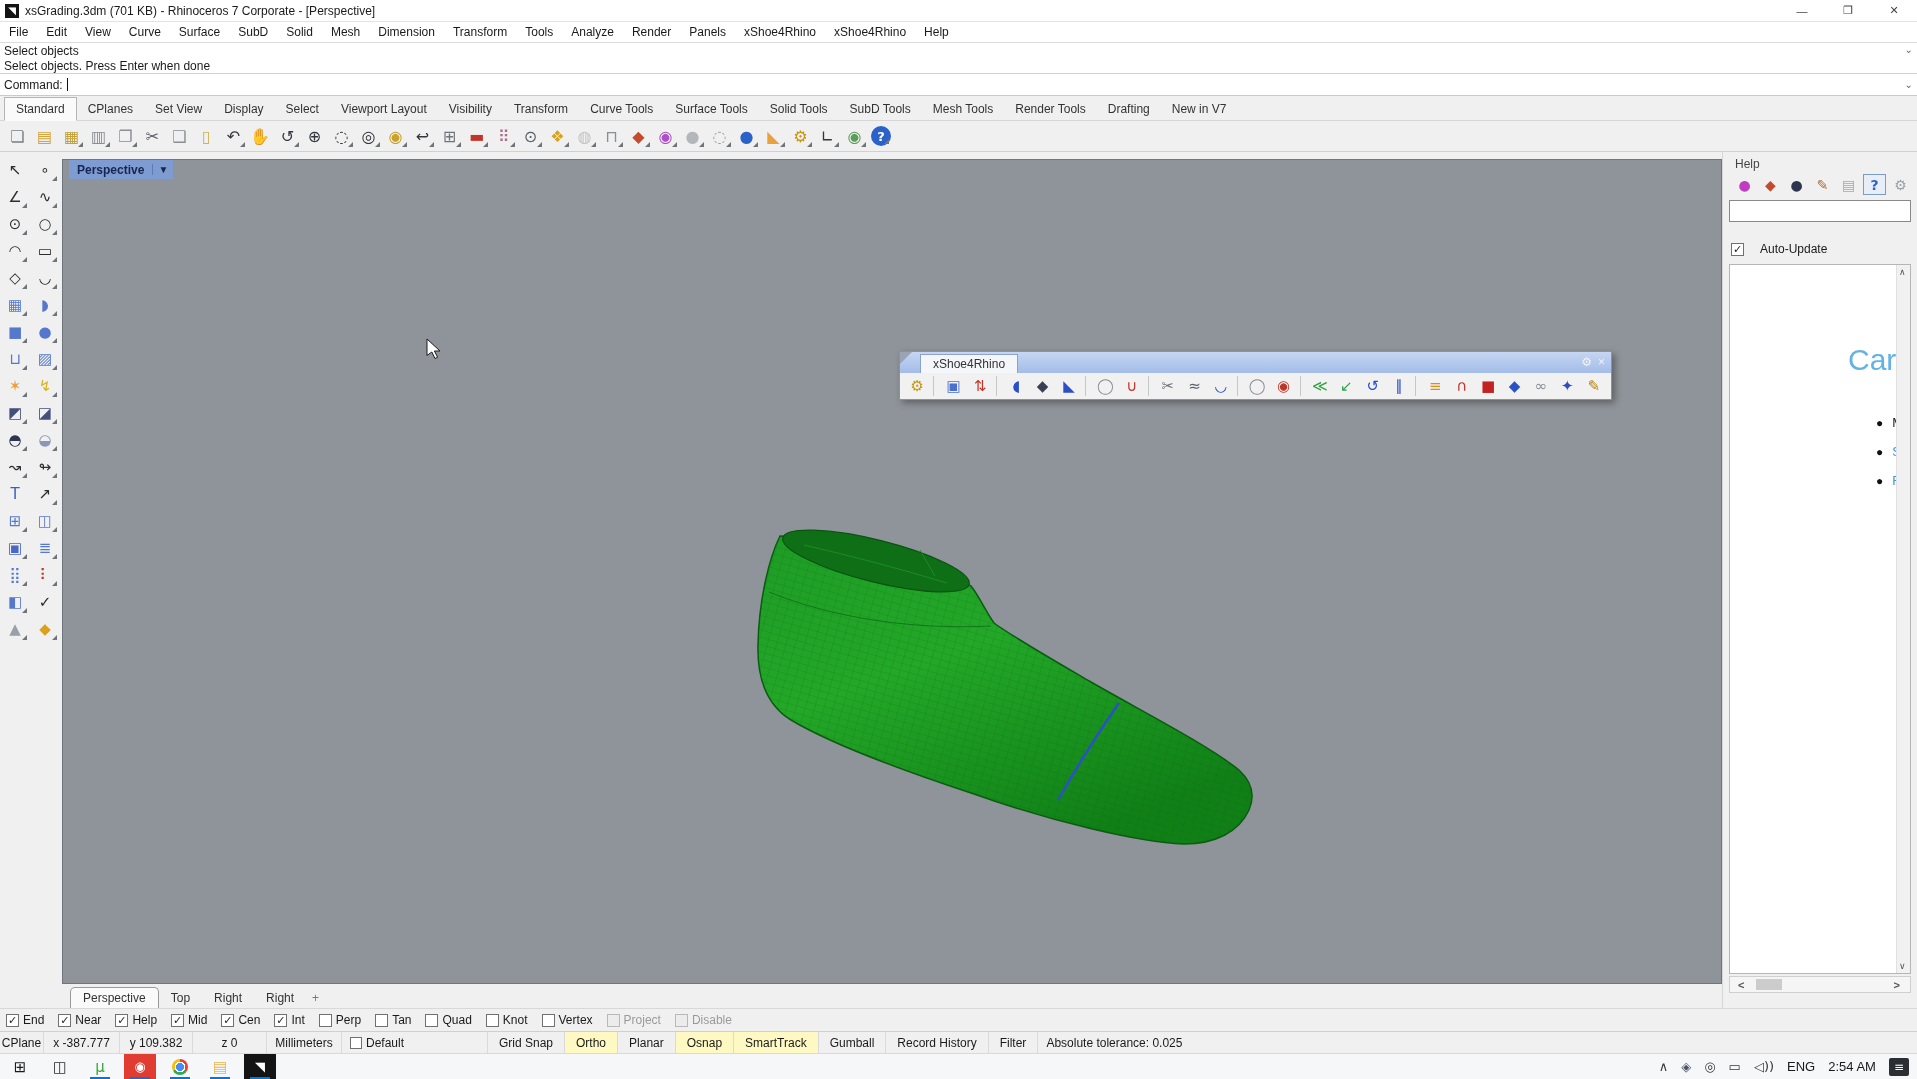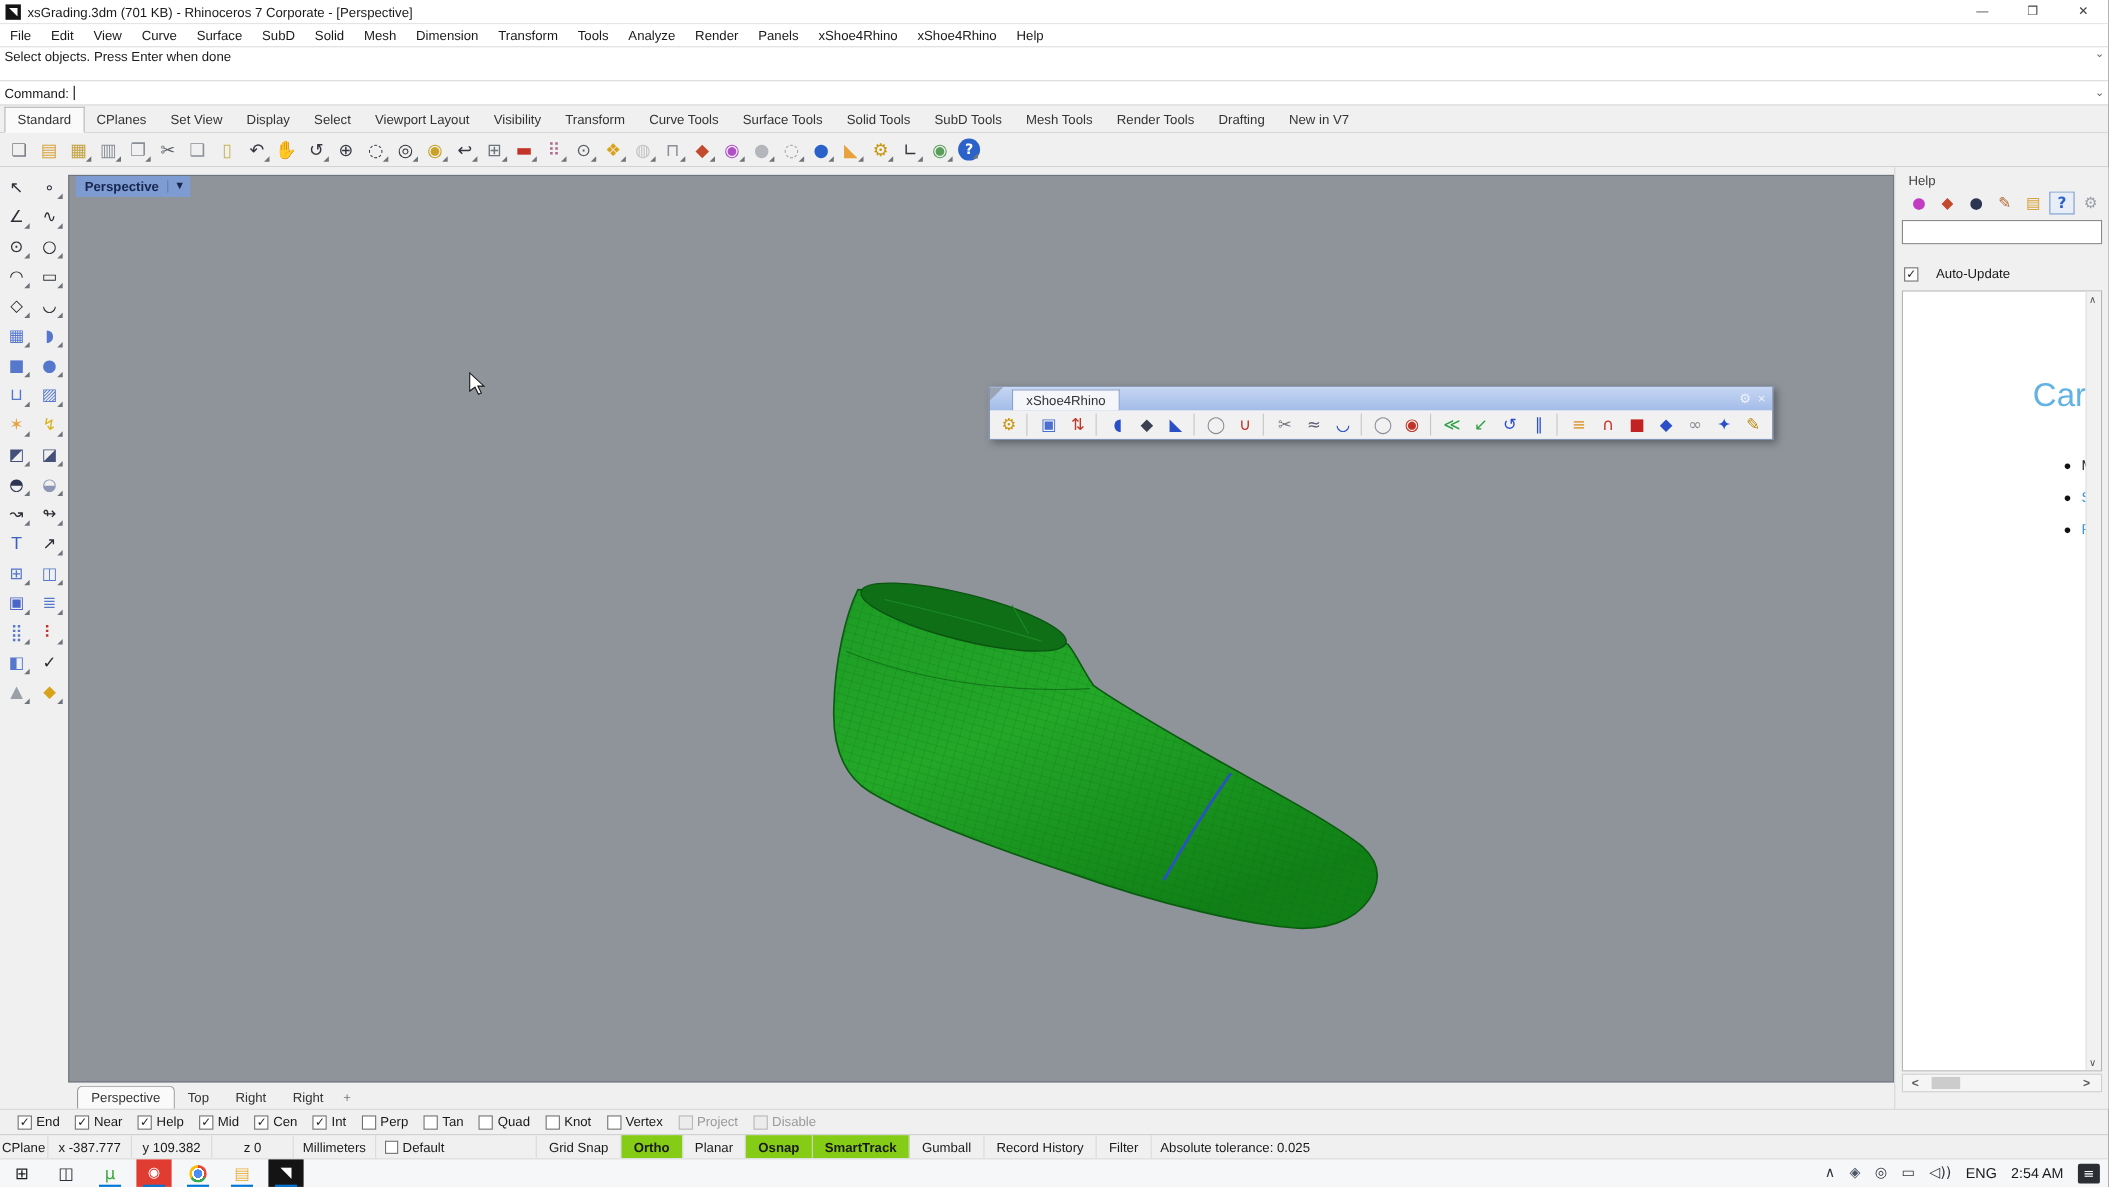--- a/index.html
+++ b/index.html
@@ -72,32 +72,32 @@
   .help-heading{position:absolute;left:118px;top:78px;font-size:30px;color:var(--help-heading);white-space:nowrap;}
   .help-bullets{position:absolute;left:146px;top:150px;list-style:none;margin:0;padding:0;}
   .hb{display:flex;align-items:center;gap:9px;margin-bottom:14px;font-size:13px;color:#222;white-space:nowrap;}
   .hb .dot{color:#111;font-size:12px;}
   .hb.link [data-item="label"]{color:var(--link-blue);}
   .help-hscroll{position:absolute;left:6px;top:824px;width:182px;height:17px;background:#f5f5f5;border:1px solid #cfcfcf;box-sizing:border-box;display:flex;align-items:center;}
   .help-hscroll .la{margin-left:8px;color:#555;font-size:11px;font-weight:bold;}
   .help-hscroll .thumb{width:26px;height:11px;background:#ccc;margin-left:12px;}
   .help-hscroll .ra{margin-left:auto;margin-right:10px;color:#555;font-size:11px;font-weight:bold;}
   
-  .osnapbar{left:0;top:1008px;width:1917px;height:23px;background:#f0f0f0;border-top:1px solid #d8d8d8;box-sizing:border-box;display:flex;align-items:center;gap:14px;padding-left:16px;}
+  .osnapbar{left:0;top:1008px;width:1917px;height:23px;background:#f0f0f0;border-top:1px solid #d8d8d8;box-sizing:border-box;display:flex;align-items:center;gap:14px;padding-left:6px;}
   .os-item{display:flex;align-items:center;gap:4px;}
   .os-item.checked .box::after{content:"✓";}
   .os-item.disabled .box{border-color:#b8b8b8;background:#ececec;}
   .os-item.disabled [data-item="label"]{color:#9a9a9a;}
   
   .statusbar{left:0;top:1031px;width:1917px;height:22px;background:#f0f0f0;border-top:1px solid #cfcfcf;box-sizing:border-box;display:flex;align-items:stretch;}
   .sb-cell{display:flex;align-items:center;justify-content:center;border-right:1px solid #dadada;padding:0 8px;box-sizing:border-box;white-space:nowrap;}
   .sb-cell.layer{width:146px;justify-content:flex-start;gap:4px;}
   .box.small{width:12px;height:12px;}
   .sb-pane{display:flex;align-items:center;justify-content:center;border-right:1px solid #dadada;padding:0 11px;white-space:nowrap;}
-  .sb-pane.bold{font-weight:bold;background:#84cc16;}
+  .sb-pane.bold{font-weight:normal;background:#fef9c3;}
   .sb-cell.tol{flex:1;justify-content:flex-start;border-right:none;}
   
   .taskbarbar{left:0;top:1053px;width:1917px;height:26px;background:#f6f7f8;border-top:1px solid #d9d9d9;box-sizing:border-box;display:flex;align-items:center;}
   .tb-apps{display:flex;align-items:center;padding-left:4px;gap:8px;height:100%;}
   .tb-app{position:relative;width:32px;height:100%;display:flex;align-items:center;justify-content:center;font-size:15px;font-family:"DejaVu Sans",sans-serif;}
   .tb-app[style*="background"]{}
   .tb-app.running::after{content:'';position:absolute;left:6px;right:6px;bottom:0;height:2px;background:var(--accent);}
   .tb-app.active{background:#d9e6f5;}
   .tb-app.boxed{font-size:13px;}
   .tb-app.chrome::before{content:'';width:16px;height:16px;border-radius:50%;
@@ -144,20 +144,21 @@
       <span class="menu-item">Render</span>
       <span class="menu-item">Panels</span>
       <span class="menu-item">xShoe4Rhino</span>
       <span class="menu-item">xShoe4Rhino</span>
       <span class="menu-item">Help</span>
     </div>
 
   <div class="abs cmd-history">
     <div>
 
+    <span class="cmd-history-line">Select objects</span>
         <span class="cmd-history-line">Select objects. Press Enter when done</span>
       </div>
     <span class="cmd-chevron">⌄</span>
   </div>
 
   <div class="abs cmd-line">
     <span>Command:</span>
     <span class="caret"></span>
     <span class="cmd-chevron">⌄</span>
   </div>

